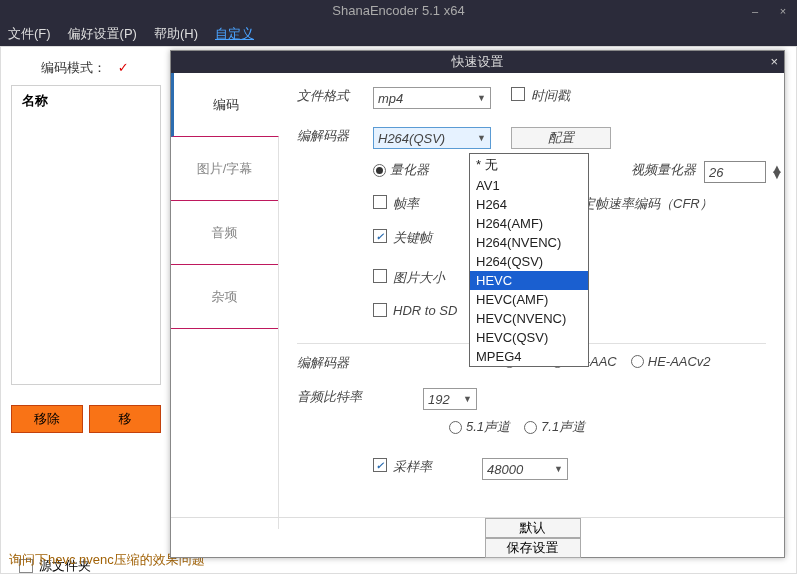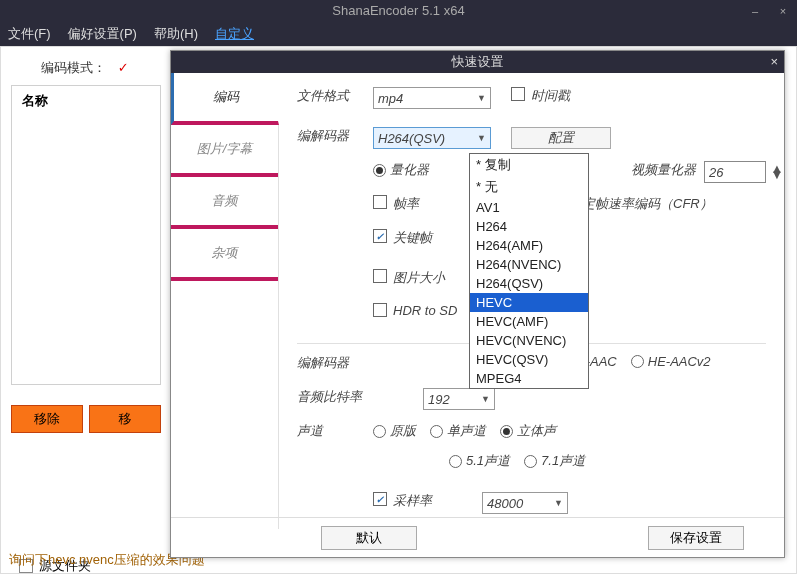--- a/index.html
+++ b/index.html
@@ -22,21 +22,21 @@
 .src-folder { position: absolute; top: 510px; left: 18px; display: flex; align-items: center; gap: 6px; }
 .src-folder .chk { width: 14px; height: 14px; border: 1px solid #888; }
 .footer-text { position: absolute; bottom: 4px; left: 8px; color: #a16207; font-size: 13px; font-weight: 500; }
 
 .dialog { position: absolute; top: 50px; left: 170px; width: 615px; height: 508px; background: #fff; border: 1px solid #888; box-shadow: 0 0 6px rgba(0,0,0,0.3); }
 .dlg-title { background: #2b2b3a; color: #ddd; height: 22px; line-height: 22px; text-align: center; position: relative; font-size: 12px; }
 .dlg-title .close { position: absolute; right: 6px; top: 0; color: #ddd; }
 
 .dlg-body { display: flex; height: calc(100% - 50px); }
 .sidetabs { width: 108px; border-right: 1px solid #e0e0e0; display: flex; flex-direction: column; }
-.sidetabs .tab { height: 52px; display: flex; align-items: center; justify-content: center; color: #888; border-bottom: 4px solid #be185d; font-style: italic; }
+.sidetabs .tab { height: 64px; display: flex; align-items: center; justify-content: center; color: #888; border-bottom: 1px solid #be185d; }
 .sidetabs .tab.active { color: #333; border-left: 3px solid #2b6cb0; background: #fff; border-right: 1px solid #fff; margin-right: -1px; }
 
 .panel { flex: 1; padding: 14px 18px; color: #444; position: relative; }
 .row { display: flex; align-items: flex-start; min-height: 30px; margin-bottom: 4px; font-style: italic; }
 .row.gap-top { margin-top: 10px; }
 .lbl { width: 76px; color: #444; }
 .sel { height: 22px; border: 1px solid #999; background: #fff; padding: 0 4px; display: flex; align-items: center; justify-content: space-between; }
 .sel .arrow { font-size: 9px; color: #555; }
 .sel.hl { background: #e6f2ff; border: 1px solid #5a9bd4; }
 .btn { height: 22px; border: 1px solid #aaa; background: #f5f5f5; padding: 0 16px; display: flex; align-items: center; justify-content: center; }
@@ -45,21 +45,21 @@
 .radio.on::after { content: ""; width: 7px; height: 7px; background: #333; border-radius: 50%; }
 .spin { height: 22px; border: 1px solid #888; width: 62px; display: flex; align-items: center; padding: 0 4px; justify-content: space-between; gap: 47px; }
 .spin .ud { display: flex; flex-direction: column; font-size: 6px; line-height: 6px; color: #555; }
 
 .dropdown { position: absolute; top: 80px; left: 190px; width: 120px; background: #fff; border: 1px solid #666; z-index: 10; }
 .dropdown .opt { padding: 2px 6px; font-size: 13px; color: #222; white-space: nowrap; }
 .dropdown .opt.sel-opt { background: #1a5fd0; color: #fff; }
 
 .hr { border-top: 1px solid #e0e0e0; margin: 10px 0; }
 
-.dlg-footer { position: absolute; bottom: 0; left: 0; right: 0; height: 40px; border-top: 1px solid #ddd; display: flex; align-items: center; justify-content: space-between; padding: 0 40px 0 150px; }
+.dlg-footer { position: absolute; bottom: 0; left: 0; right: 0; height: 40px; border-top: 1px solid #ddd; display: flex; align-items: center; justify-content: space-between; padding: 0 40px 0 150px; flex-direction: column; }
 .dlg-footer button { width: 96px; height: 24px; border: 1px solid #aaa; background: #f5f5f5; }
 
 .rgroup { display: flex; align-items: center; gap: 14px; }
 .rlabel { display: inline-flex; align-items: center; }
 </style>
 </head>
 <body>
 
 <div class="titlebar">
   <span>ShanaEncoder 5.1 x64</span>
@@ -191,43 +191,26 @@
           <span class="rlabel">
               <span class="radio"></span>
               <span>HE-AACv2</span>
             </span>
         </div>
       </div>
 
       <div class="row">
         <span class="lbl">音频比特率</span>
         <span style="width:50px"></span>
-        <div class="sel" style="width:72px">
+        <div class="sel" style="width:54px">
           <span>192</span>
           <span class="arrow">▼</span>
         </div>
       </div>
 
-      <div class="row">
-        <span class="lbl">声道</span>
-        <div class="rgroup">
-          <span class="rlabel">
-              <span class="radio"></span>
-              <span>原版</span>
-            </span>
-          <span class="rlabel">
-              <span class="radio"></span>
-              <span>单声道</span>
-            </span>
-          <span class="rlabel">
-              <span class="radio on"></span>
-              <span>立体声</span>
-            </span>
-        </div>
-      </div>
       <div class="row" style="margin-top:-4px">
         <span class="lbl"></span>
         <span style="width:76px"></span>
         <div class="rgroup">
           <span class="rlabel">
               <span class="radio"></span>
               <span>5.1声道</span>
             </span>
           <span class="rlabel">
               <span class="radio"></span>
@@ -241,21 +224,20 @@
         <span class="chkbox">✓</span>
         <span>采样率</span>
         <span style="width:50px"></span>
         <div class="sel" style="width:86px">
           <span>48000</span>
           <span class="arrow">▼</span>
         </div>
       </div>
 
       <div class="dropdown">
-          <div class="opt">* 复制</div>
           <div class="opt">* 无</div>
           <div class="opt">AV1</div>
           <div class="opt">H264</div>
           <div class="opt">H264(AMF)</div>
           <div class="opt">H264(NVENC)</div>
           <div class="opt">H264(QSV)</div>
           <div class="opt sel-opt">HEVC</div>
           <div class="opt">HEVC(AMF)</div>
           <div class="opt">HEVC(NVENC)</div>
           <div class="opt">HEVC(QSV)</div>

